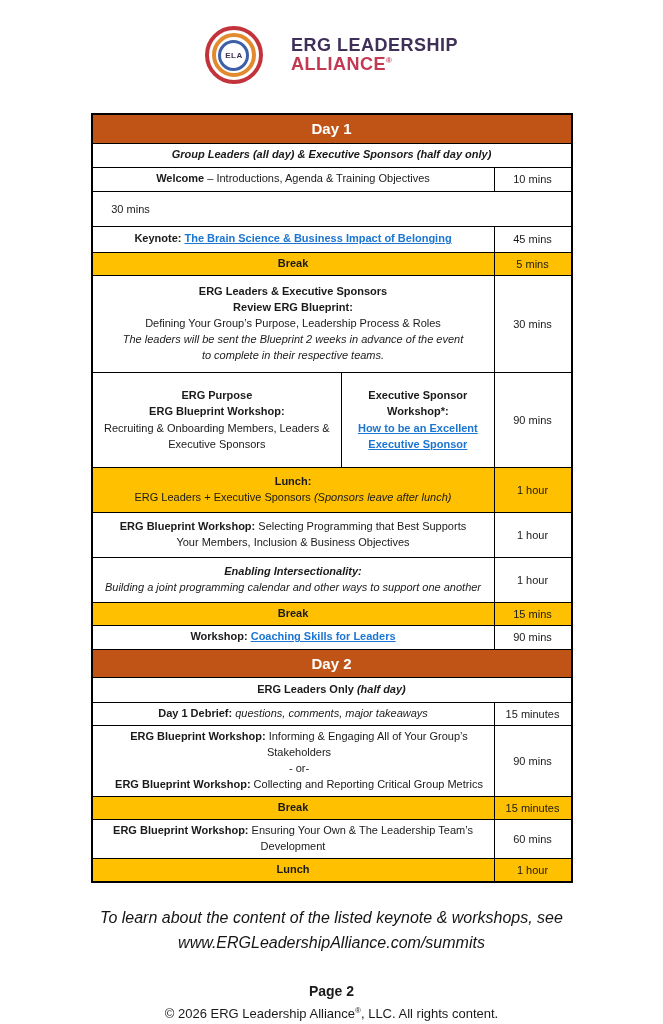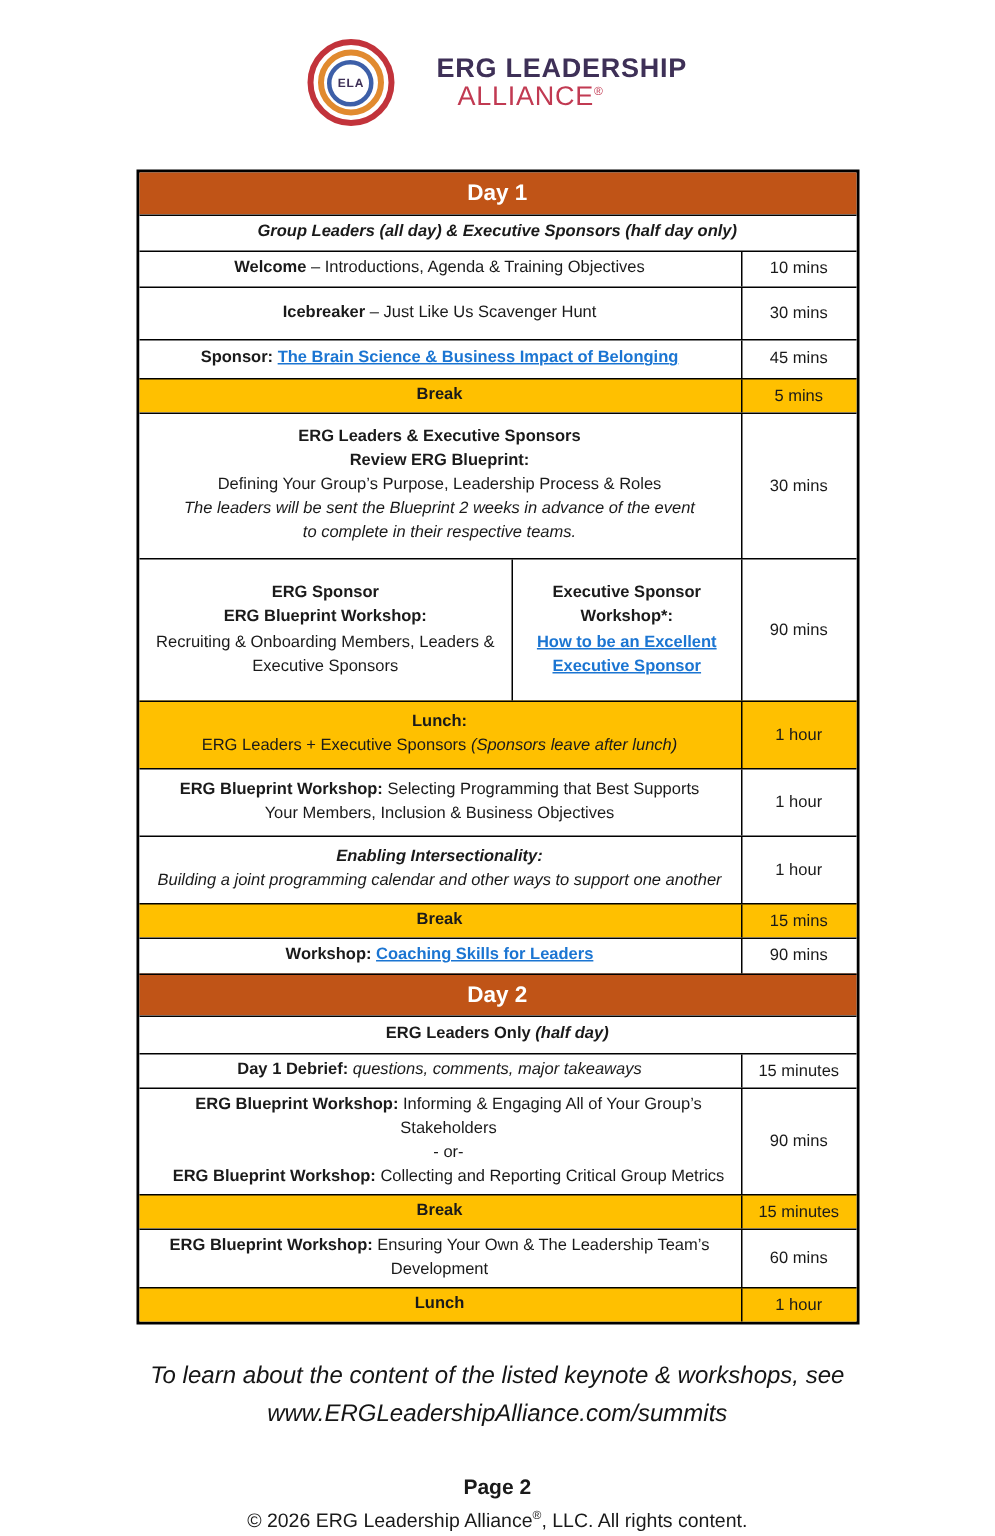--- a/index.html
+++ b/index.html
@@ -11,21 +11,21 @@
   .brand { margin-top:24px; display:flex; justify-content:center; align-items:center; gap:28px; height:62px; }
   .brand-icon { width:58px; height:58px; border-radius:50%;
     border:4px solid var(--ring-red,#C2333B); display:flex; align-items:center; justify-content:center; }
   .ring-o { width:44px; height:44px; border-radius:50%; border:4px solid var(--ring-orange,#E18A2F);
     display:flex; align-items:center; justify-content:center; }
   .ring-b { width:31px; height:31px; border-radius:50%; border:3px solid var(--ring-blue,#3D5FA8);
     display:flex; align-items:center; justify-content:center; }
   .ela { font-size:8px; font-weight:700; color:var(--logo-navy,#3E3057); letter-spacing:.5px; }
   .brand-text { display:flex; flex-direction:column; line-height:1.05; }
   .brand-l1 { font-size:18px; font-weight:800; letter-spacing:.5px; color:var(--logo-navy,#3E3057); }
-  .brand-l2 { font-size:18px; font-weight:400; letter-spacing:.5px; color:var(--logo-crimson,#C13A52);margin-left:14px; }
+  .brand-l2 { font-size:18px; font-weight:700; letter-spacing:.5px; color:var(--logo-crimson,#C13A52); }
   .brand-l2 sup { font-size:8px; }
 
   
   .tbl { width:482px; margin:27px auto 0; border:2px solid #000; }
   .row { display:flex; align-items:stretch; border-top:1px solid #000; background:#fff; }
   .row:first-child { border-top:none; }
   .c-main { flex:1; display:flex; flex-direction:column; justify-content:center; align-items:center;
     text-align:center; padding:3px 10px; border-right:1px solid #000; font-size:11px; line-height:1.45; }
   .c-time { width:76px; display:flex; align-items:center; justify-content:center; font-size:11px; padding:2px; }
   .row.span .c-main { border-right:none; }
@@ -85,29 +85,26 @@
     </div>
 
     <div class="row mh24">
       <div class="c-main">
           <span><span class="b">Welcome</span><span> – Introductions, Agenda &amp; Training Objectives</span></span>
         </div>
       <div class="c-time">10 mins</div>
     </div>
 
     <div class="row mh35">
-      <div class="c-main">
-          <span><span class="b">Icebreaker</span><span> – Just Like Us Scavenger Hunt</span></span>
-        </div>
       <div class="c-time">30 mins</div>
     </div>
 
     <div class="row mh26">
       <div class="c-main">
-          <span><span class="b">Sponsor: </span><a class="lnk">The Brain Science &amp; Business Impact of Belonging</a></span>
+          <span><span class="b">Keynote: </span><a class="lnk">The Brain Science &amp; Business Impact of Belonging</a></span>
         </div>
       <div class="c-time">45 mins</div>
     </div>
 
     <div class="row hl mh21">
       <div class="c-main">
           <span class="b">Break</span>
         </div>
       <div class="c-time">5 mins</div>
     </div>
@@ -119,21 +116,21 @@
         <div>Defining Your Group’s Purpose, Leadership Process &amp; Roles</div>
         <div class="i note-gap">The leaders will be sent the Blueprint 2 weeks in advance of the event to complete in their respective teams.</div>
       </div>
       <div class="c-time">30 mins</div>
     </div>
 
     <div class="row mh95">
       <div class="c-main nopad">
         <div class="split">
           <div class="sub sub-l">
-            <div class="b">ERG Sponsor</div>
+            <div class="b">ERG Purpose</div>
             <div class="b">ERG Blueprint Workshop:</div>
             <div>Recruiting &amp; Onboarding Members, Leaders &amp; Executive Sponsors</div>
           </div>
           <div class="sub sub-r">
             <div class="b">Executive Sponsor</div>
             <div class="b">Workshop*:</div>
             <div><a class="lnk">How to be an Excellent</a></div>
             <div><a class="lnk">Executive Sponsor</a></div>
           </div>
         </div>

